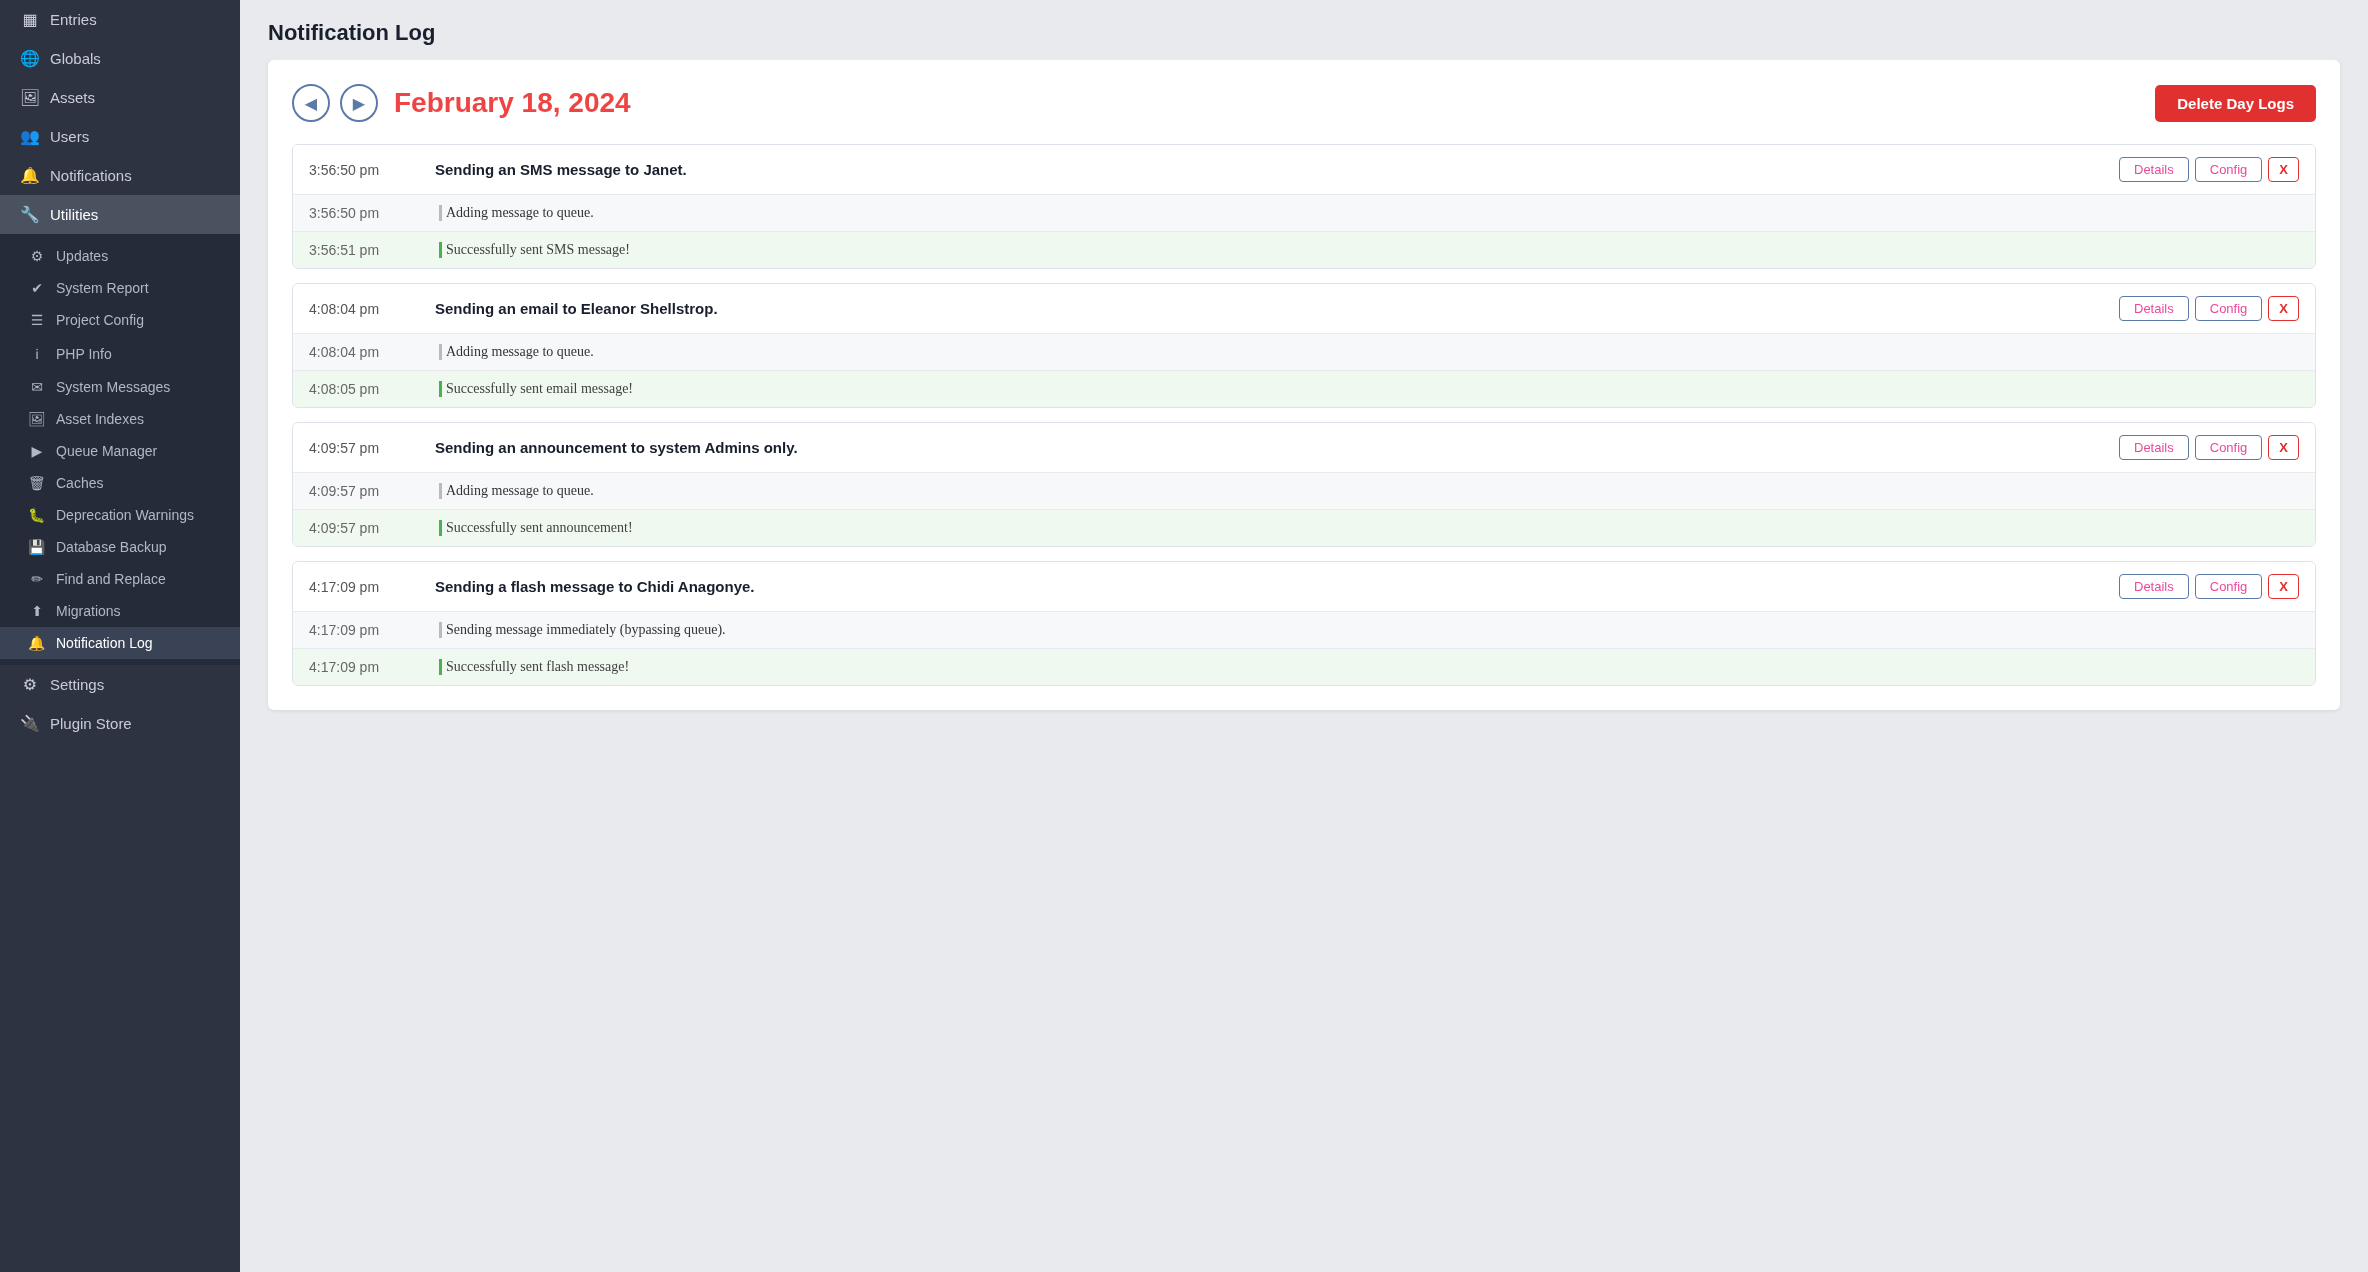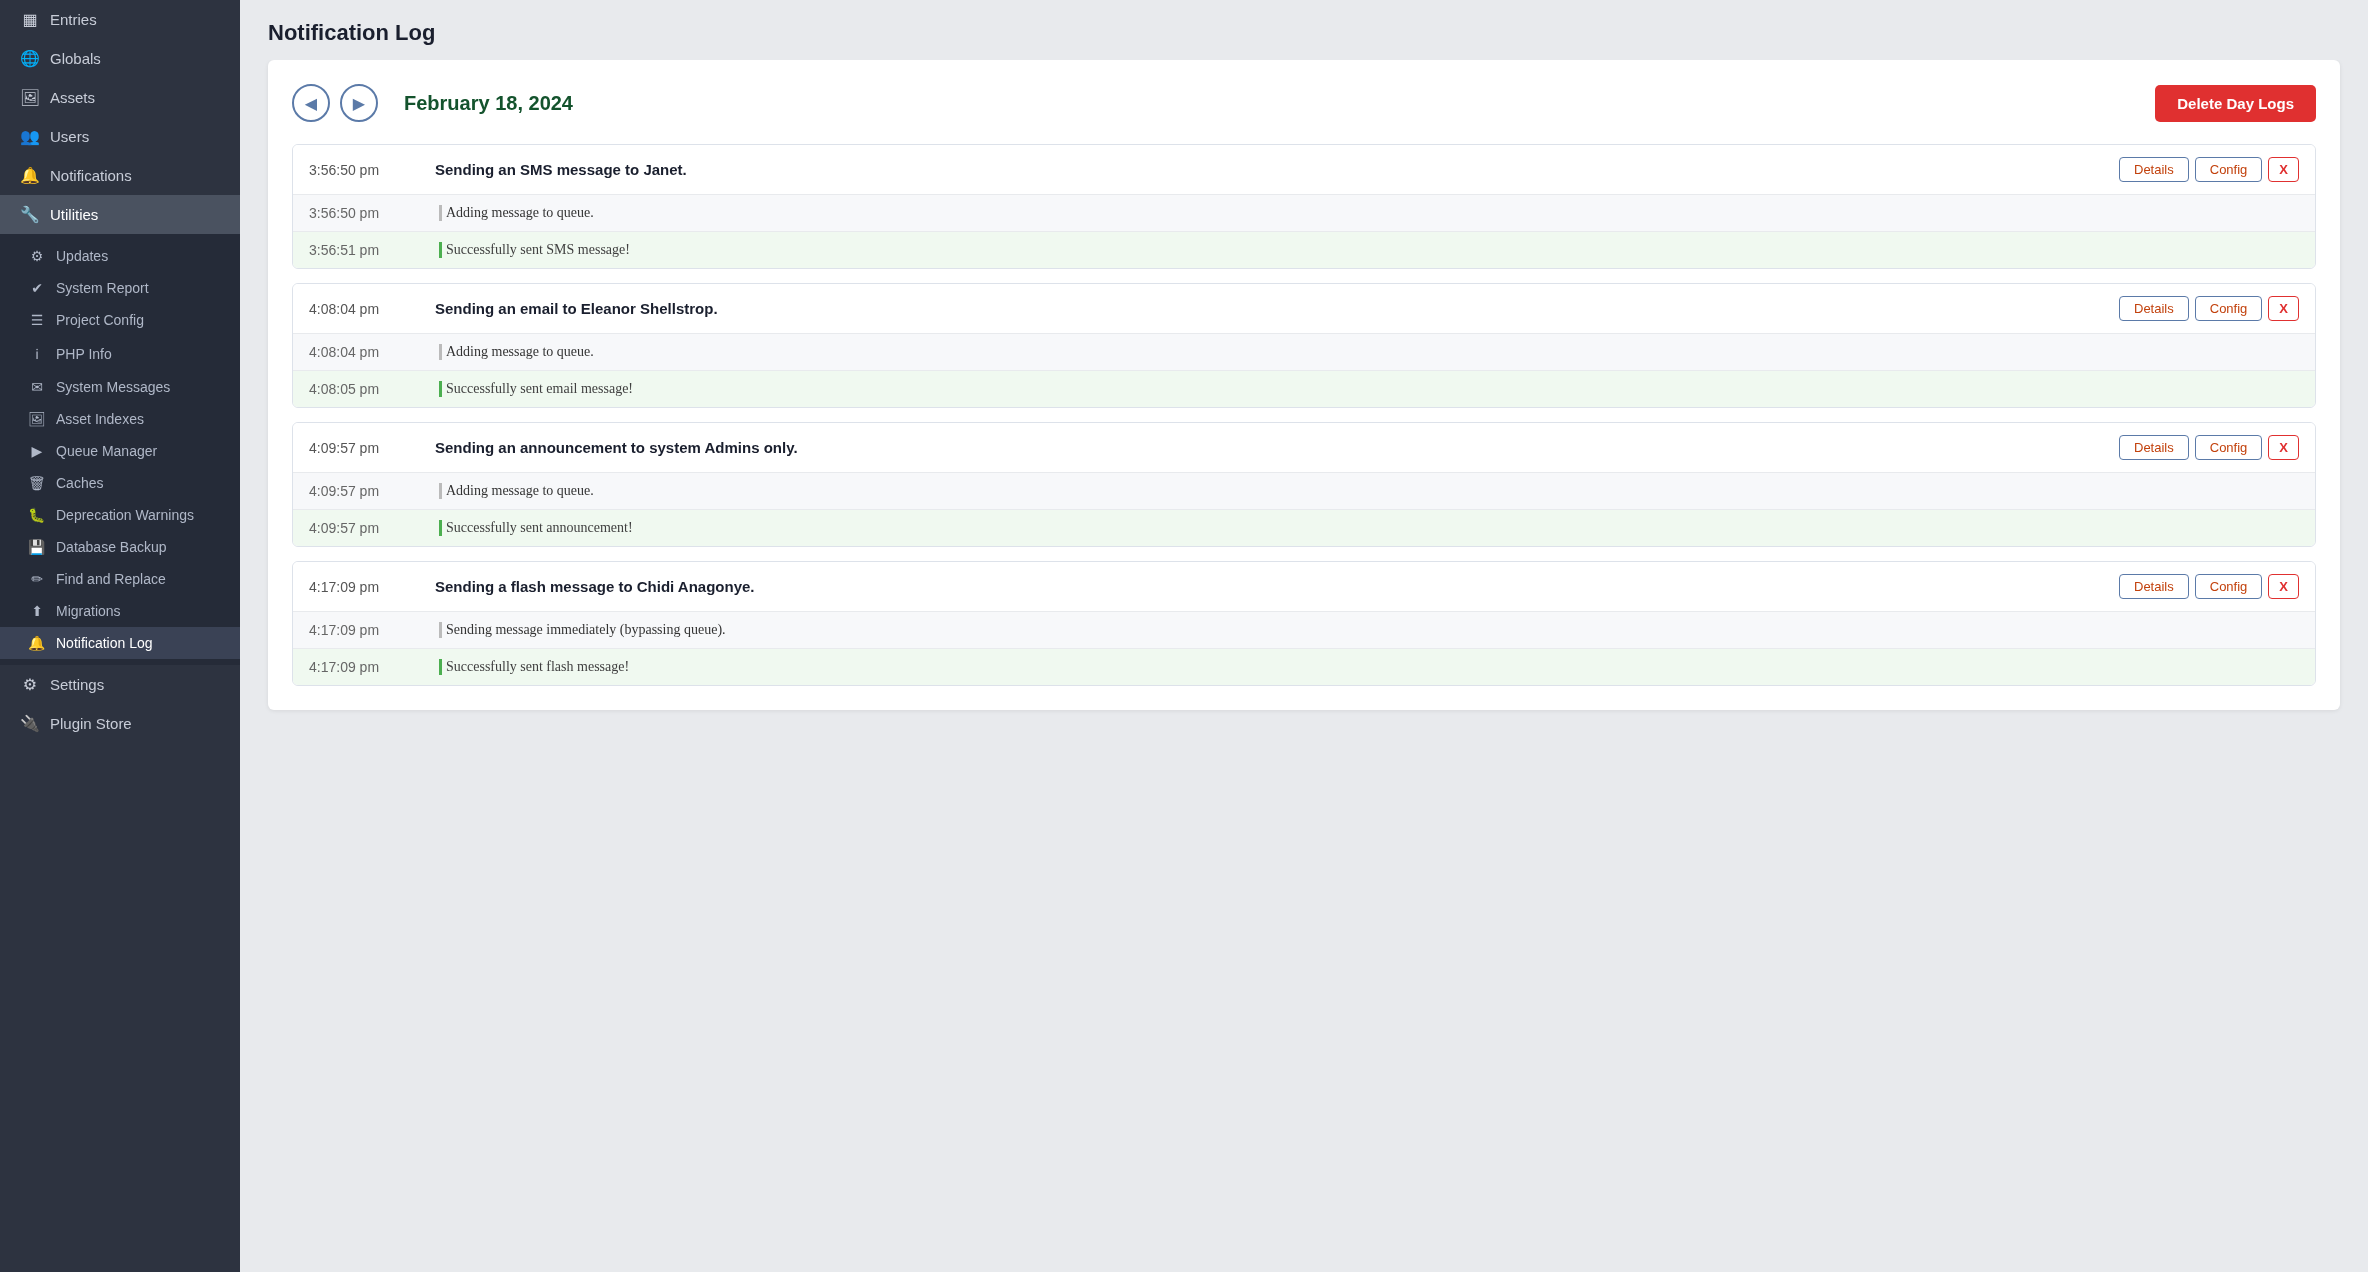--- a/index.html
+++ b/index.html
@@ -95,24 +95,24 @@
       background: #fff;
       cursor: pointer;
       display: flex;
       align-items: center;
       justify-content: center;
       font-size: 16px;
       color: #5b7aa8;
       transition: background 0.15s;
     }
     .date-title {
-      font-size: 20px;
+      font-size: 28px;
       font-weight: 700;
-      color: #14532d;
-      margin-left: 16px;
+      color: #ef4444;
+      margin-left: 6px;
     }
     .delete-btn {
       background: #e03030;
       color: #fff;
       border: none;
       border-radius: 5px;
       padding: 10px 22px;
       font-size: 15px;
       font-weight: 600;
       cursor: pointer;
@@ -142,21 +142,21 @@
     .log-title {
       font-size: 15px;
       font-weight: 700;
       color: #1a1f2e;
       flex: 1;
     }
     .log-actions { display: flex; gap: 6px; }
     .btn-details, .btn-config {
       border: 1px solid #5b7aa8;
       background: #fff;
-      color: #c2410c;
+      color: #ec4899;
       border-radius: 4px;
       padding: 4px 14px;
       font-size: 13px;
       cursor: pointer;
       font-weight: 500;
       transition: background 0.15s;
     }
     .btn-x {
       border: 1px solid #e03030;
       background: #fff;

